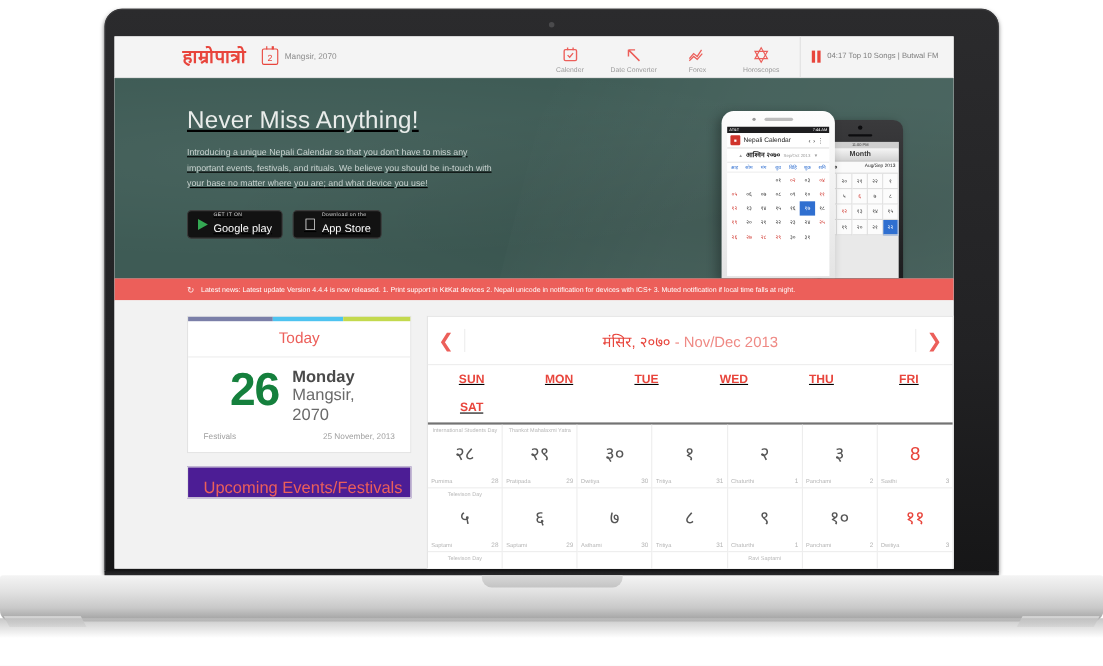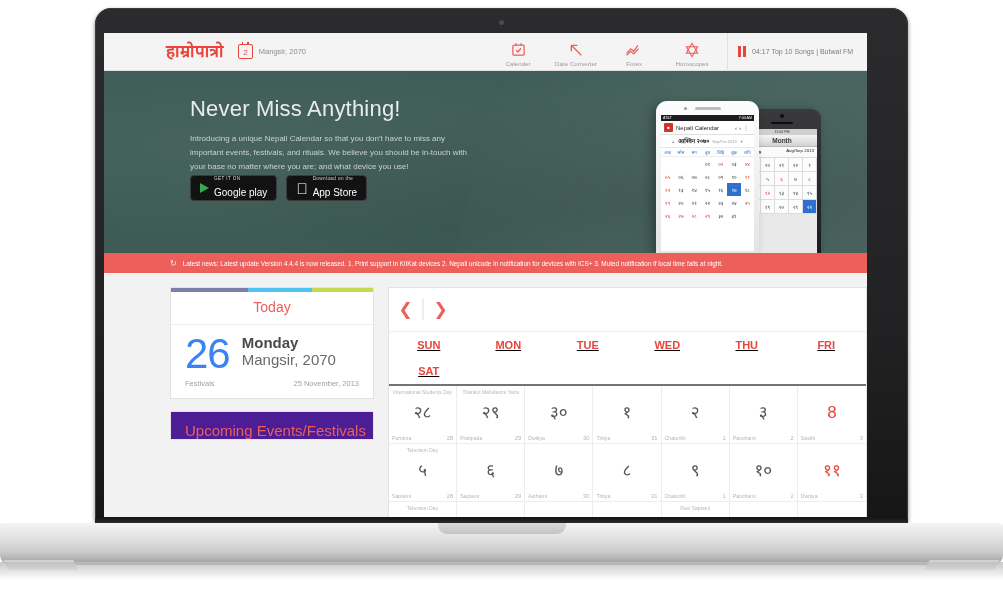--- a/index.html
+++ b/index.html
@@ -116,27 +116,27 @@
     content:""; position:absolute; inset:0;
     background:
       radial-gradient(ellipse at 20% 40%, rgba(255,255,255,.05), transparent 60%),
       radial-gradient(ellipse at 80% 70%, rgba(0,0,0,.12), transparent 60%);
   }
   .hero-diag {
     position: absolute; right: -30px; top: 0; width: 420px; height: 182px;
     background: linear-gradient(105deg, rgba(255,255,255,0) 0%, rgba(255,255,255,.05) 40%, rgba(255,255,255,.07) 100%);
     transform: skewX(-14deg);
   }
-  .hero-copy { position: relative; padding: 25px 0 0 86px; width: 420px; }
+  .hero-copy { position: relative; padding: 25px 0 0 66px; width: 420px; text-decoration: underline; }
   .hero-h1 {
     color: #e9ecea; font-size: 22px; font-weight: normal; letter-spacing: .2px;
     margin-bottom: 10px;
   }
   .hero-p { color: #c8d2cf; font-size: 8px; line-height: 1.75; width: 285px; }
-  .badges { display: flex; gap: 9px; margin-top: 1px; }
+  .badges { display: flex; gap: 9px; margin-top: 17px; }
   .badge {
     height: 26px; background: #121212; border-radius: 4px;
     display: flex; align-items: center; gap: 5px; padding: 0 9px;
     border: 1px solid #3b3b3b; cursor: pointer;
   }
   .badge .sub { font-size: 4.6px; color: #d9d9d9; letter-spacing:.4px; line-height:1.1;}
   .badge .main { font-size: 10px; color: #fff; line-height: 1.1; }
   .gp-tri {
     width: 0; height: 0; border-left: 9px solid #34a853;
     border-top: 5.5px solid transparent; border-bottom: 5.5px solid transparent;
@@ -217,21 +217,21 @@
   .left-col { width: 204px; }
   .today-card { background:#fff; border:1px solid #e3e3e3;}
   .today-stripe { display:flex; height:4px;}
   .today-stripe i{ display:block; height:100%;}
   .today-stripe i:nth-child(1){ width:38%; background:#7b7fa8;}
   .today-stripe i:nth-child(2){ width:32%; background:#4ec3f0;}
   .today-stripe i:nth-child(3){ width:30%; background:#c3d94e;}
   .today-head { text-align:center; color:#ec5f5a; font-size:14px; padding:7px 0 9px;
      border-bottom:1px solid #ededed;}
   .today-body { display:flex; padding:9px 14px 0; gap:12px;}
-  .big-num { font-size:42px; color:#3b82f6; font-weight:400; line-height:.95; letter-spacing:-1px;}
+  .big-num { font-size:42px; color:#15803d; font-weight:700; line-height:.95; letter-spacing:-1px;margin-left:24px;}
   .td-right {}
   .td-dow { font-size:15px; color:#4a4a4a; font-weight:bold; line-height:1.15;}
   .td-month { font-size:15px; color:#6a6a6a; font-weight:300; line-height:1.2;}
   .today-foot { display:flex; justify-content:space-between; padding:5px 14px 10px;}
   .tf { font-size:7.5px; color:#a0a0a0;}
   .clock-card { background:#fff; border:1px solid #e3e3e3; border-top:none;
      text-align:center; padding:11px 0 13px;}
   .clock { font-size:38px; color:#8c8c8c; font-weight:200; letter-spacing:1px;
      display:inline-flex; align-items:flex-start;}
   .clock sup { font-size:8px; color:#9a9a9a; margin-top:4px; margin-left:2px;}
@@ -485,20 +485,24 @@
         </div>
         <div class="upcoming-card">
           <div class="upcoming-t">Upcoming Events/Festivals</div>
         </div>
       </div>
 
       <div class="right-col">
         <div class="cal-card">
           <div class="cal-top">
             <div class="cal-arrow l">❮</div>
+            <div class="cal-title">
+              <span>मंसिर, २०७०</span>
+              <em>- Nov/Dec 2013</em>
+            </div>
             <div class="cal-arrow r">❯</div>
           </div>
           <div class="dow-row">
               <div class="dow">SUN</div>
               <div class="dow">MON</div>
               <div class="dow">TUE</div>
               <div class="dow">WED</div>
               <div class="dow">THU</div>
               <div class="dow">FRI</div>
               <div class="dow">SAT</div>

